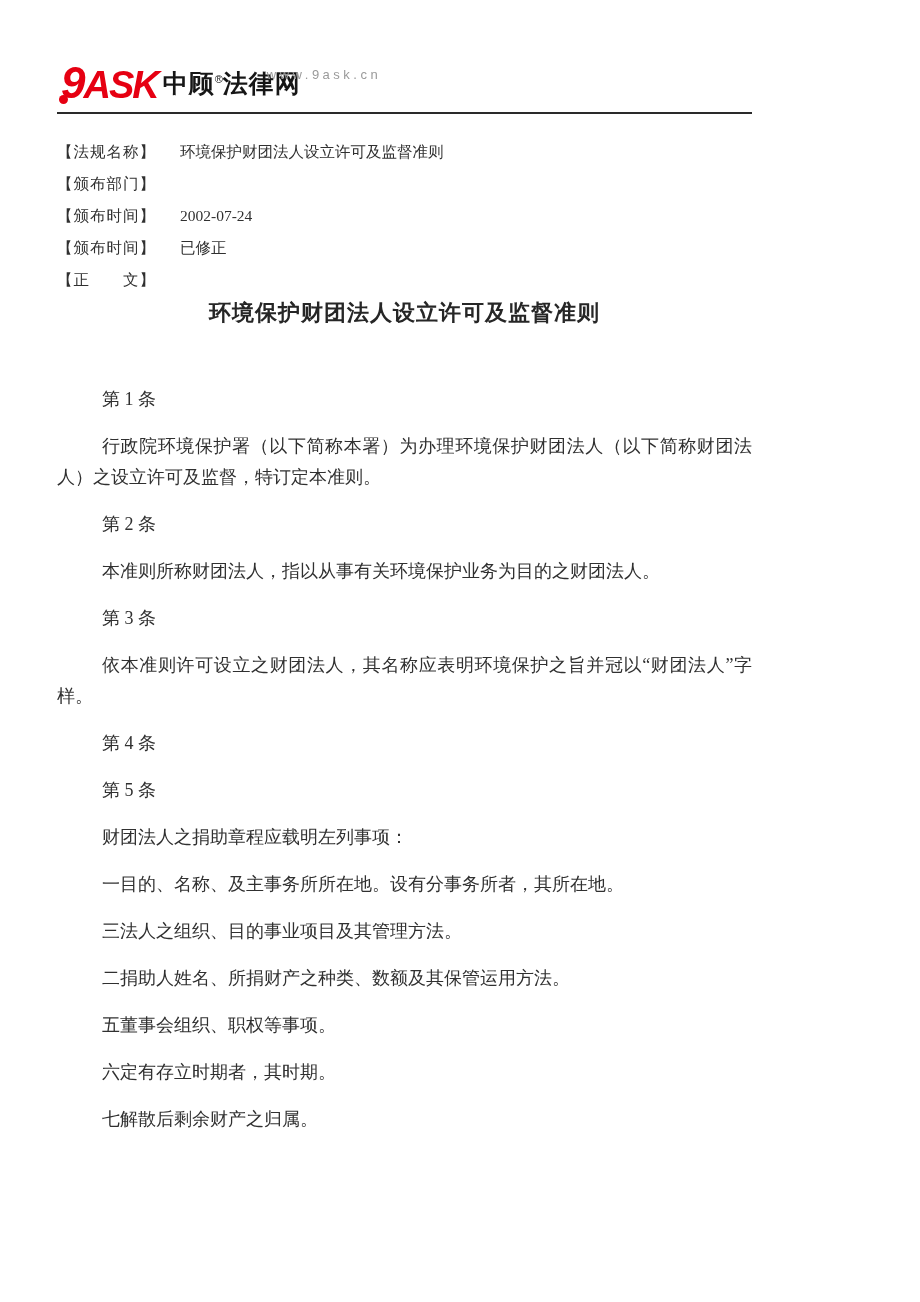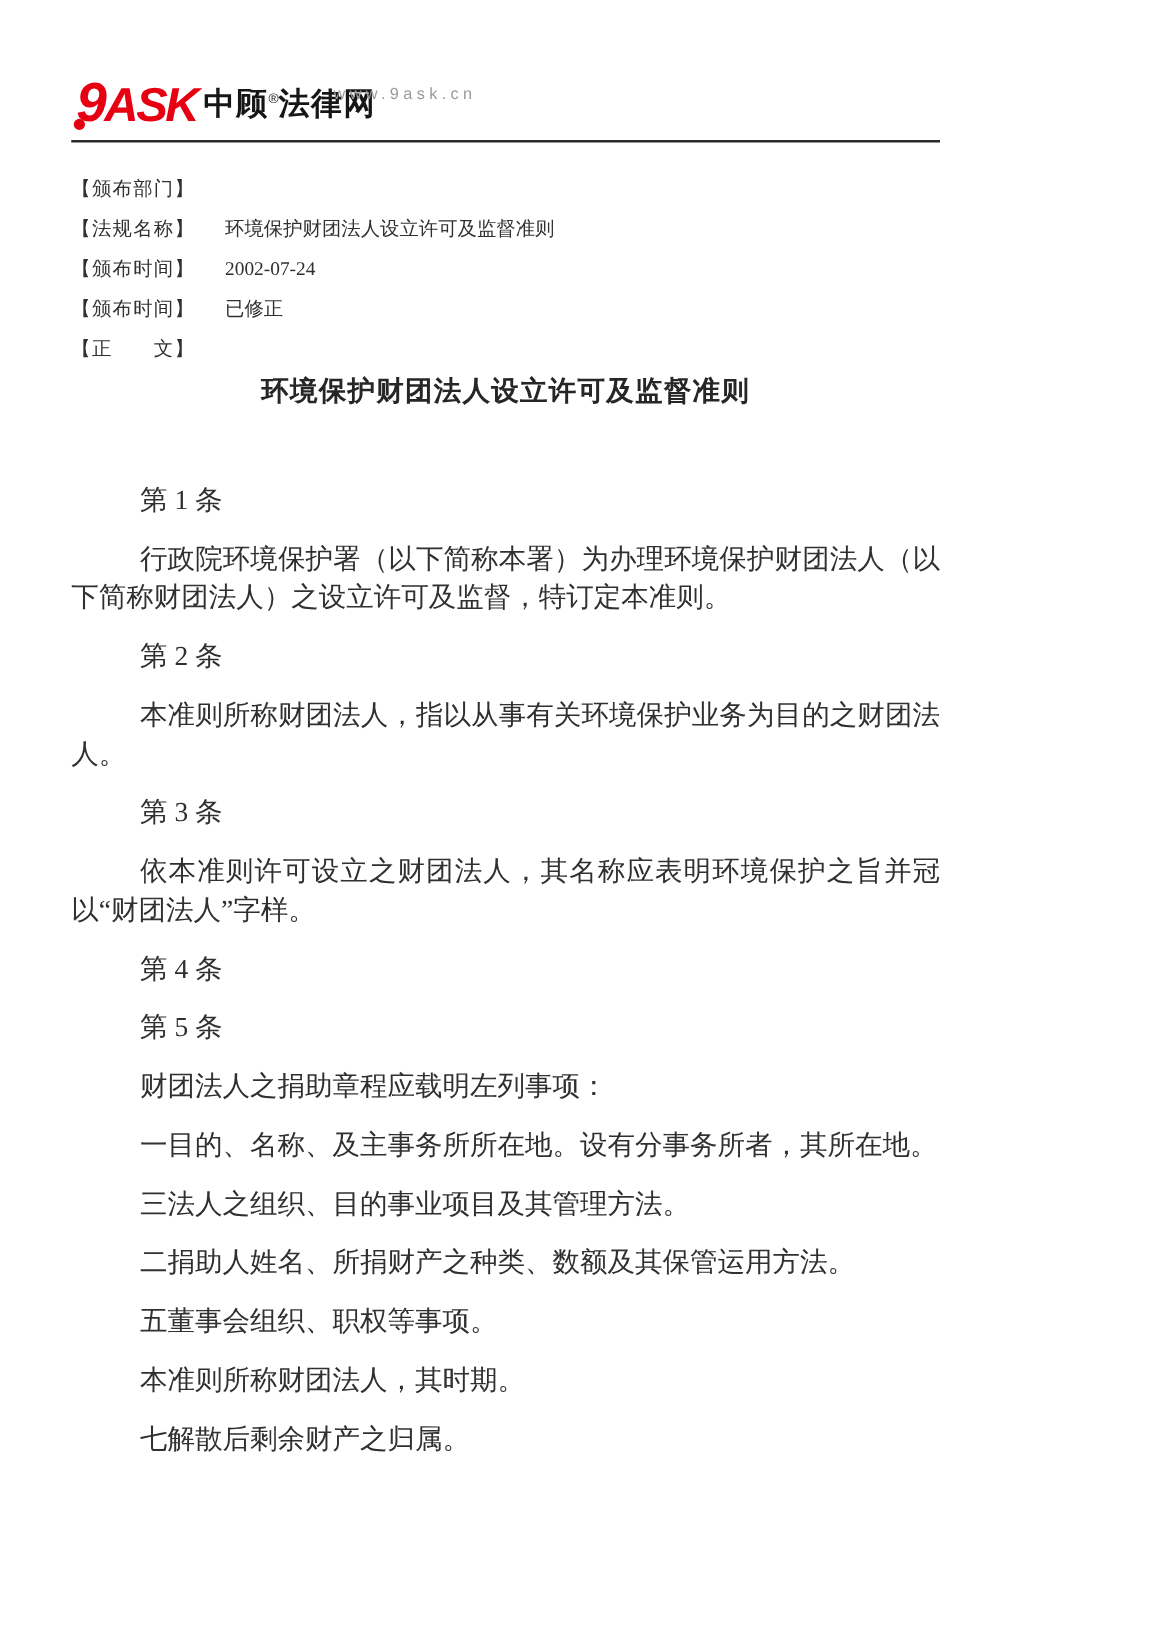--- a/index.html
+++ b/index.html
@@ -92,21 +92,21 @@
     text-align: center;
     font-weight: bold;
     font-size: 22px;
     line-height: 30px;
     color: #262626;
     letter-spacing: 1px;
   }
   .body-text { margin: 56px 57px 0 57px; }
   .para {
     margin: 0 0 16px 0;
-    font-size: 22px;
+    font-size: 18px;
     line-height: 31px;
     text-indent: 2.5em;
     color: #303030;
     text-align: justify;
   }
 </style>
 </head>
 <body>
 
 <div class="page">
@@ -122,24 +122,24 @@
           <span>中顾</span><span class="reg">®</span><span>法律网</span>
         </div>
         <div class="logo-web">www.9ask.cn</div>
       </div>
     </div>
   </div>
 
   <div class="meta">
 
   <div class="meta-row">
-      <span class="meta-label">【颁布部门】</span><span class="meta-value"></span>
+      <span class="meta-label">【法规名称】</span><span class="meta-value">环境保护财团法人设立许可及监督准则</span>
     </div>
       <div class="meta-row">
-      <span class="meta-label">【法规名称】</span><span class="meta-value">环境保护财团法人设立许可及监督准则</span>
+      <span class="meta-label">【颁布部门】</span><span class="meta-value"></span>
     </div>
       <div class="meta-row">
       <span class="meta-label">【颁布时间】</span><span class="meta-value">2002-07-24</span>
     </div>
       <div class="meta-row">
       <span class="meta-label">【颁布时间】</span><span class="meta-value">已修正</span>
     </div>
       <div class="meta-row">
       <span class="meta-label">【正　　文】</span><span class="meta-value"></span>
     </div>
@@ -155,17 +155,17 @@
       <p class="para">本准则所称财团法人，指以从事有关环境保护业务为目的之财团法人。</p>
       <p class="para">第 3 条</p>
       <p class="para">依本准则许可设立之财团法人，其名称应表明环境保护之旨并冠以“财团法人”字样。</p>
       <p class="para">第 4 条</p>
       <p class="para">第 5 条</p>
       <p class="para">财团法人之捐助章程应载明左列事项：</p>
       <p class="para">一目的、名称、及主事务所所在地。设有分事务所者，其所在地。</p>
       <p class="para">三法人之组织、目的事业项目及其管理方法。</p>
       <p class="para">二捐助人姓名、所捐财产之种类、数额及其保管运用方法。</p>
       <p class="para">五董事会组织、职权等事项。</p>
-      <p class="para">本准则所称财团法人，其时期。</p>
+      <p class="para">六定有存立时期者，其时期。</p>
       <p class="para">七解散后剩余财产之归属。</p>
     </div>
 
 </div>
 
 </body></html>

